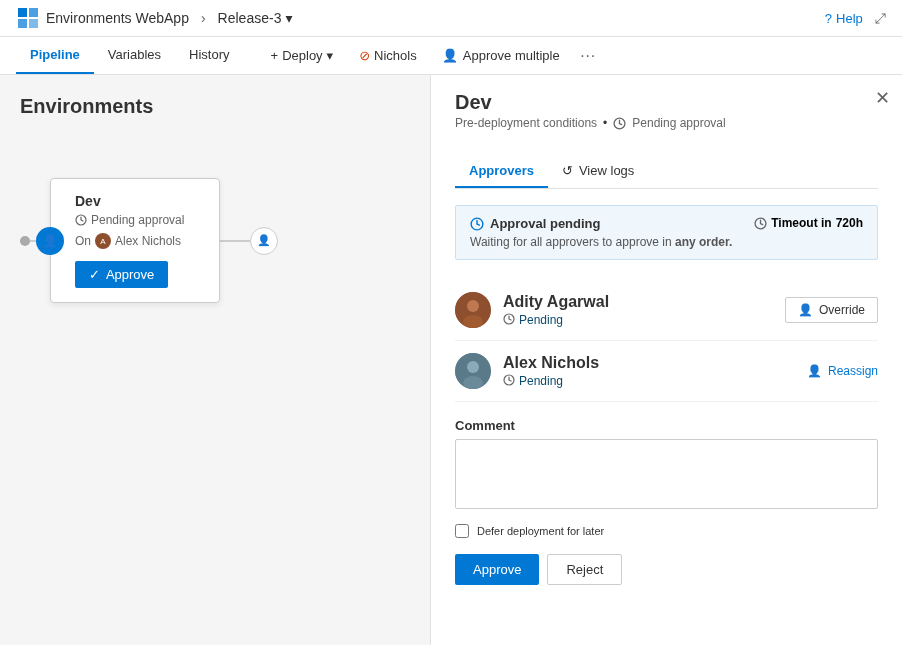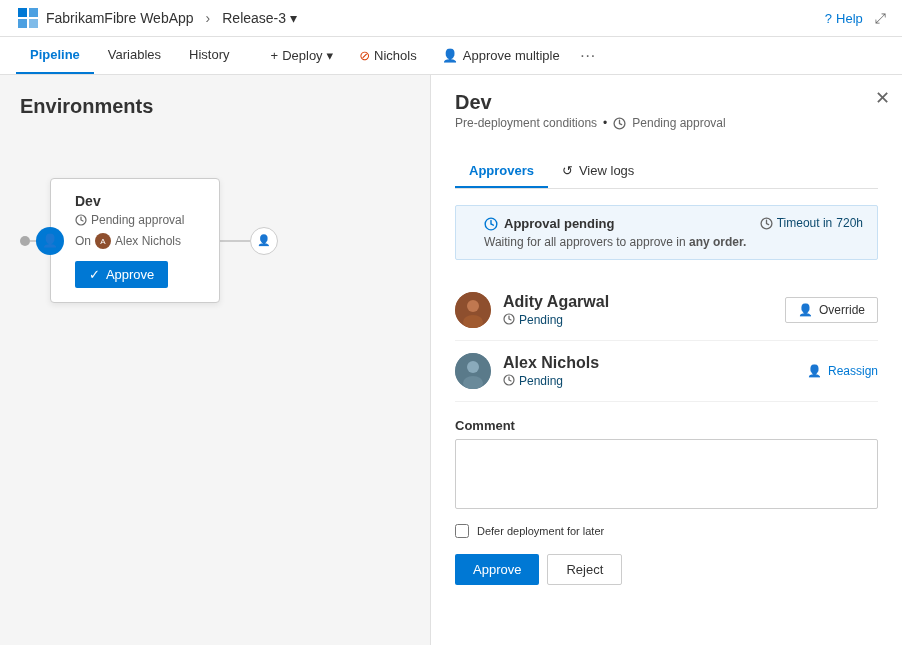--- a/index.html
+++ b/index.html
@@ -42,25 +42,25 @@
     .detail-subtitle { font-size: 12px; color: #666; display: flex; align-items: center; gap: 6px; margin-bottom: 25px; }
     .detail-subtitle .dot { color: #333; }
 
     
     .detail-tabs { display: flex; gap: 0; border-bottom: 1px solid #e0e0e0; margin-bottom: 16px; }
     .detail-tab { padding: 8px 14px; font-size: 13px; cursor: pointer; color: #333; border-bottom: 2px solid transparent; display: flex; align-items: flex-start; gap: 6px; }
     .detail-tab.active { border-bottom: 2px solid #0078d4; color: #0078d4; font-weight: 600; }
 
     
     .approval-banner { background: #eff6fc; border: 1px solid #c7e0f4; border-radius: 2px; padding: 10px 14px; margin-bottom: 20px; display: flex; justify-content: space-between; align-items: flex-start; }
-    .banner-left { display: flex; flex-direction: column; gap: 4px; margin-left: 14px; }
+    .banner-left { display: flex; flex-direction: column; gap: 4px; }
     .banner-title { font-size: 13px; font-weight: 600; color: #333; display: flex; align-items: center; gap: 6px; }
     .banner-subtitle { font-size: 12px; color: #555; }
     .banner-subtitle strong { font-weight: 600; }
-    .banner-right { font-size: 12px; color: #0c4a6e; display: flex; align-items: center; gap: 4px; white-space: nowrap; }
+    .banner-right { font-size: 12px; color: #000000; display: flex; align-items: center; gap: 4px; white-space: nowrap; font-weight: bold; }
 
     
     .approver-row { display: flex; align-items: center; padding: 12px 0; border-bottom: 1px solid #f0f0f0; }
     .approver-avatar { width: 36px; height: 36px; border-radius: 50%; flex-shrink: 0; margin-right: 12px; overflow: hidden; display: flex; align-items: center; justify-content: center; font-size: 14px; color: white; font-weight: 600; }
     .approver-avatar.adity { background: linear-gradient(135deg, #8e4f2e, #c07850); }
     .approver-avatar.alex { background: linear-gradient(135deg, #5a7a8a, #7a9aaa); }
     .approver-info { flex: 1; }
     .approver-name { font-size: 16px; font-weight: 600; }
     .approver-status { font-size: 12px; color: #0c4a6e; display: flex; gap: 4px; margin-top: 2px; }
     .approver-action { margin-left: auto; }
@@ -86,21 +86,21 @@
 
 <div class="topbar">
   <div class="topbar-logo">
 
     <svg class="logo-icon" viewBox="0 0 24 24" fill="none">
       <rect x="2" y="2" width="9" height="9" fill="#0078d4"></rect>
       <rect x="13" y="2" width="9" height="9" fill="#0078d4" opacity="0.7"></rect>
       <rect x="2" y="13" width="9" height="9" fill="#0078d4" opacity="0.7"></rect>
       <rect x="13" y="13" width="9" height="9" fill="#0078d4" opacity="0.5"></rect>
     </svg>
-    <span class="topbar-app">FabrikamFibre WebApp</span>
+    <span class="topbar-app">Environments WebApp</span>
   </div>
   <span class="topbar-chevron">›</span>
   <span class="topbar-release">
     <span>Release-3</span>
     <span>▾</span>
   </span>
   <div class="topbar-help">
     <span>?</span>
     <span>Help</span>
   </div>

